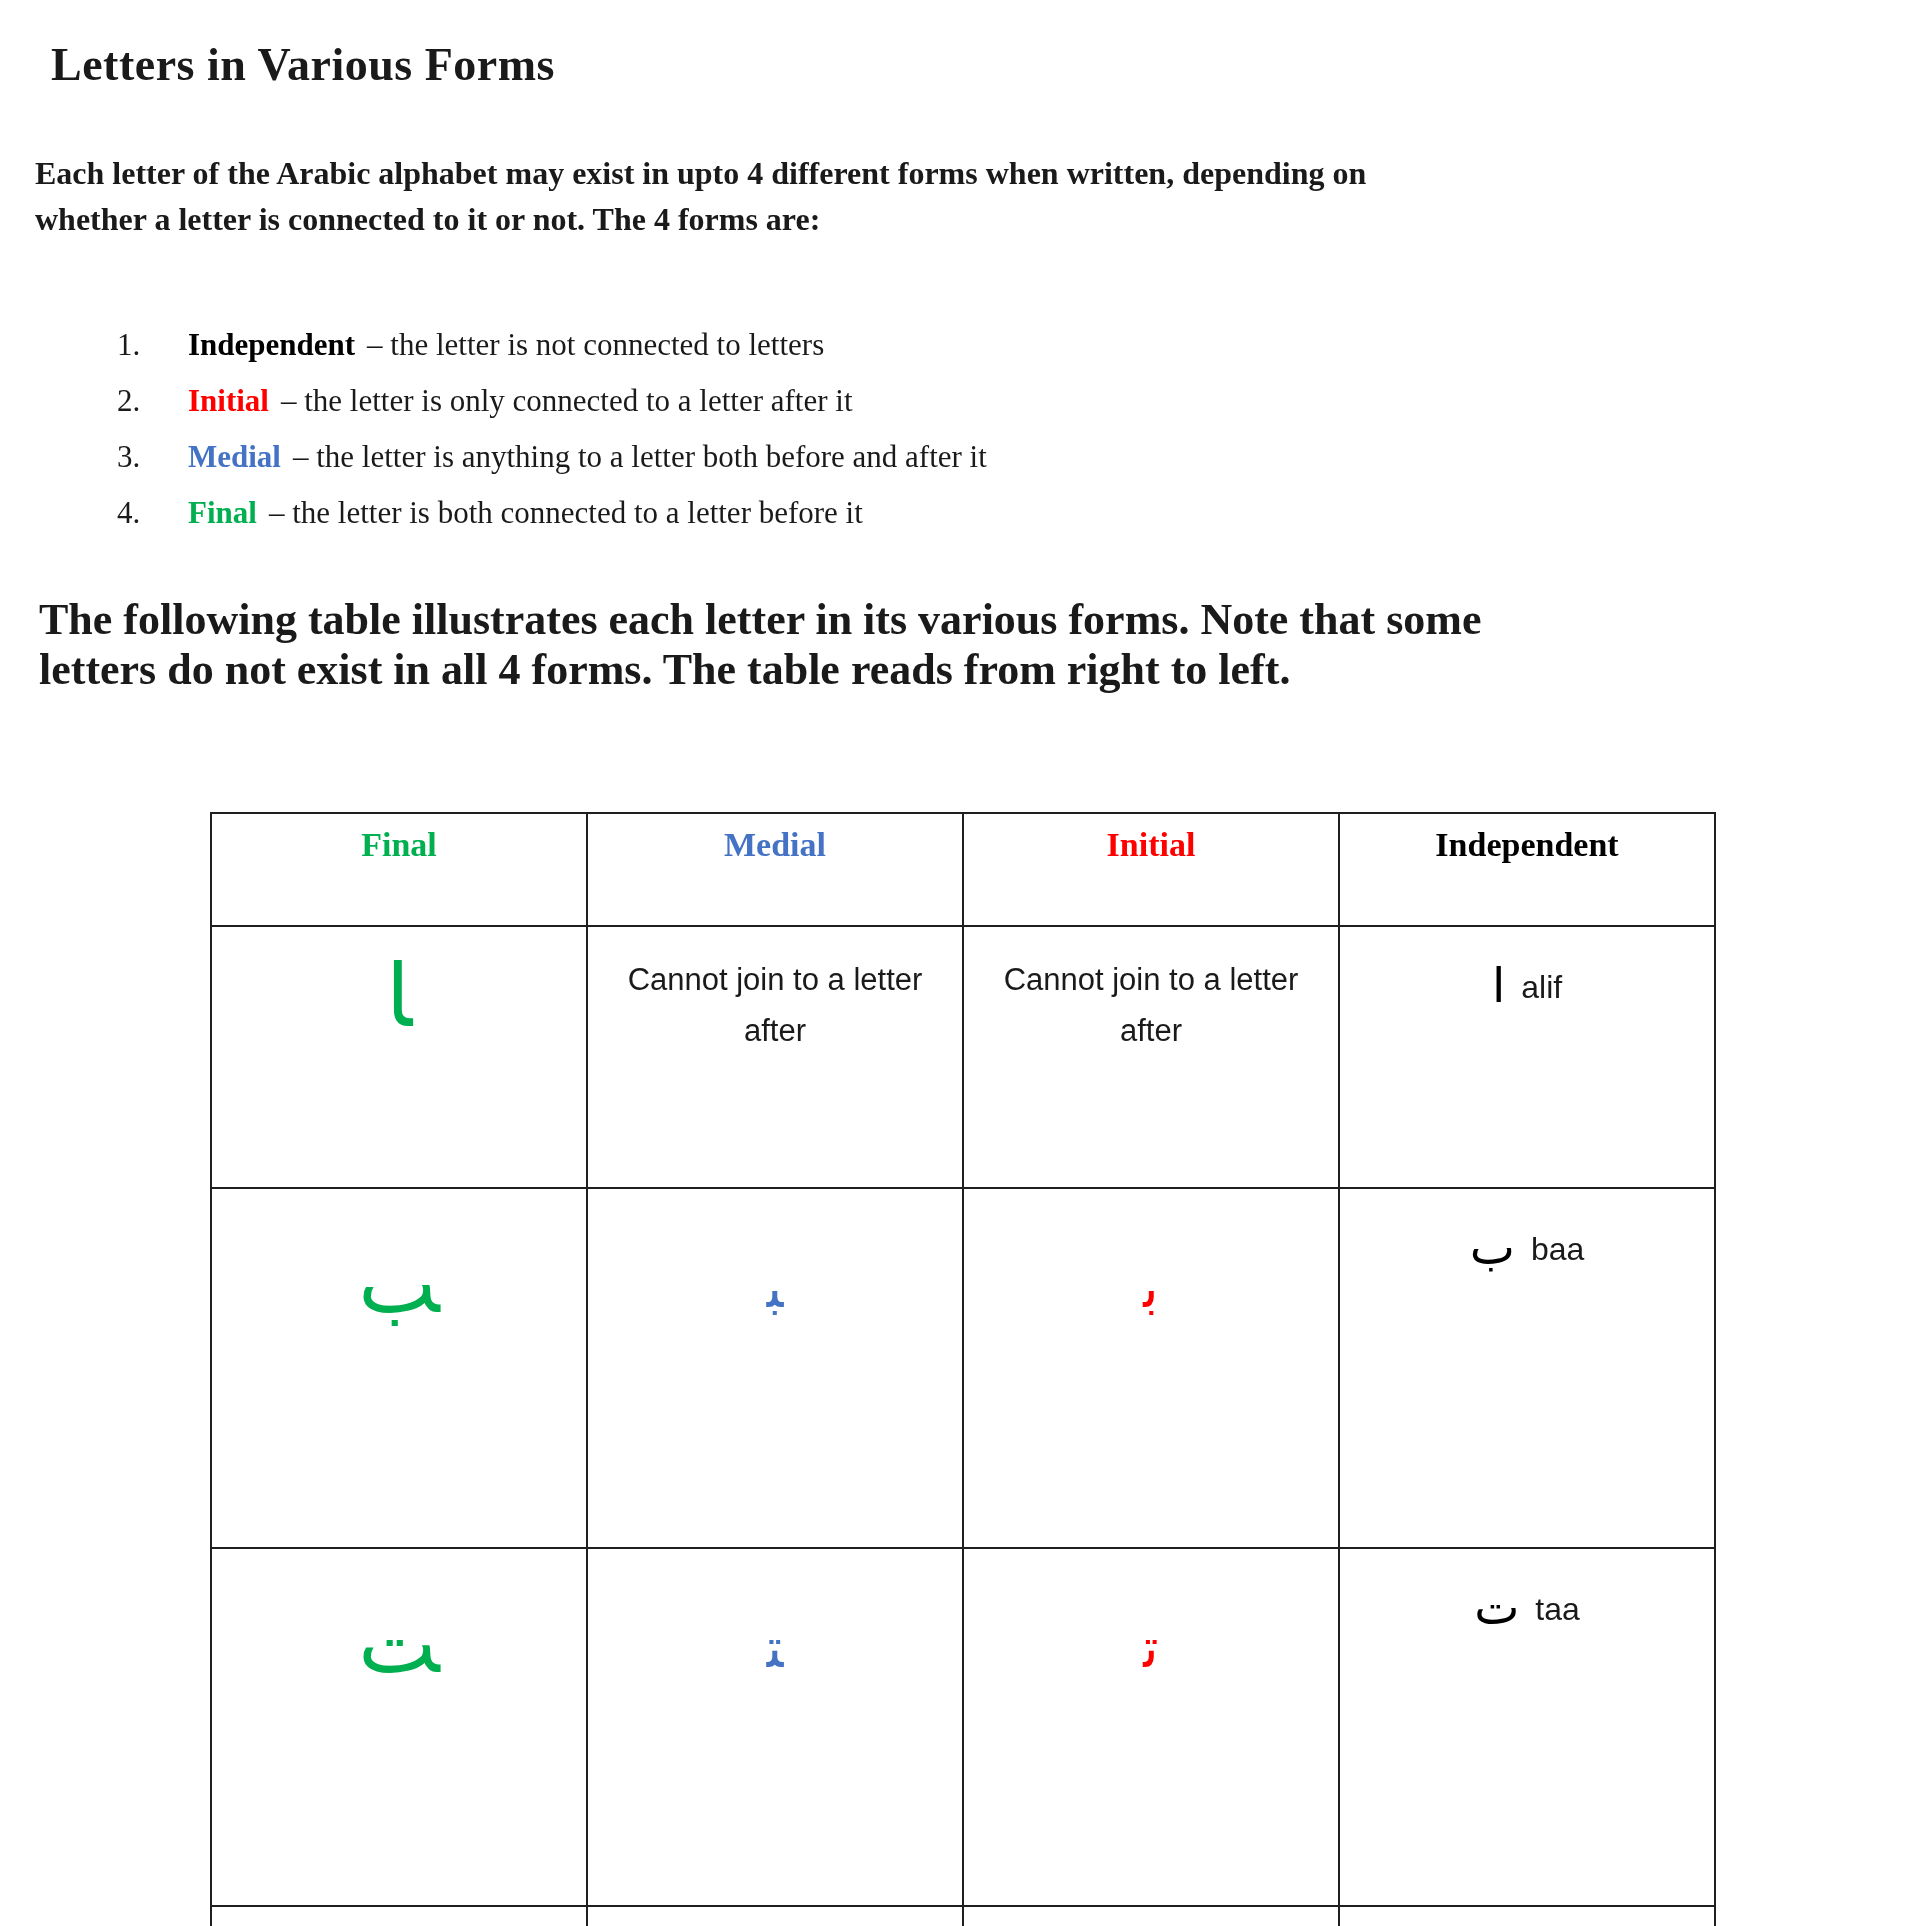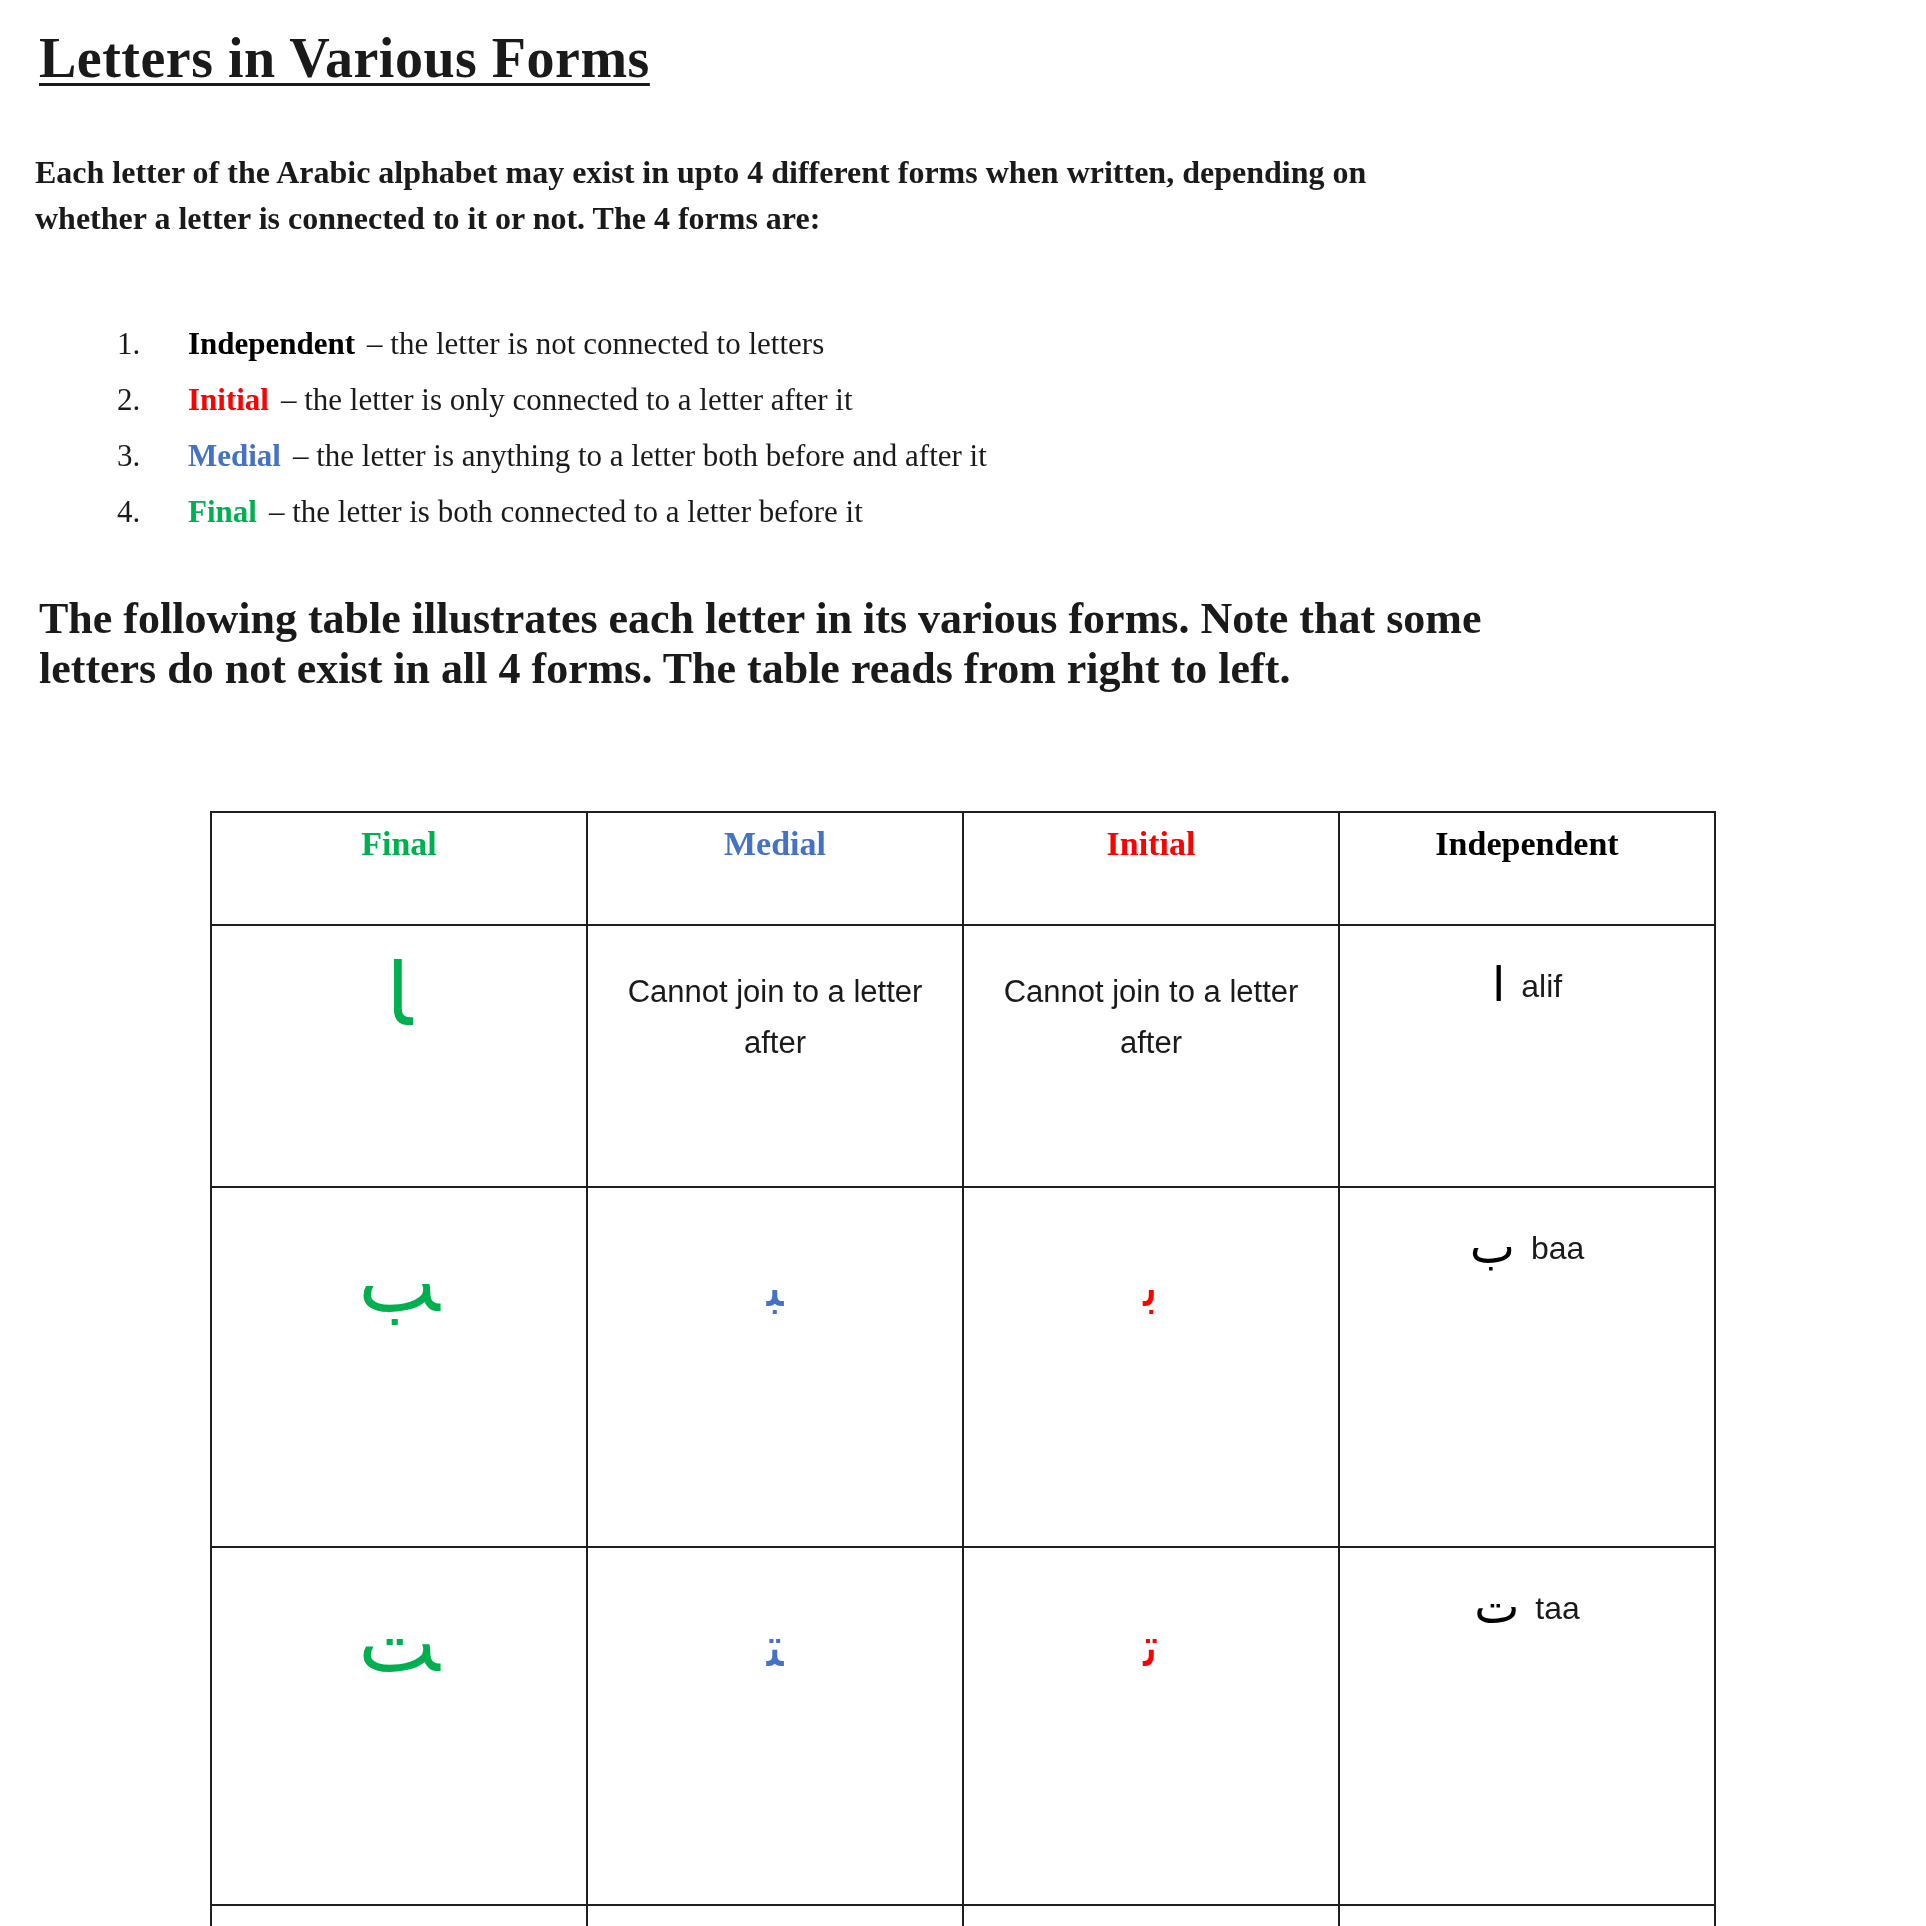--- a/index.html
+++ b/index.html
@@ -3,23 +3,23 @@
 <meta charset="utf-8">
 <style>
   html,body{margin:0;padding:0;}
   body{
     width:1927px;height:1927px;overflow:hidden;background:#ffffff;
     font-family:"Liberation Serif","DejaVu Serif",serif;color:#1a1a1a;
   }
   .page{padding:22px 0 0 35px;}
 
   .title{
-    font-size:56px;font-weight:bold;text-decoration:underline;
+    font-size:46px;font-weight:bold;
     text-underline-offset:6px;text-decoration-thickness:3px;
-    margin:4px;letter-spacing:0.5px;
+    margin:16px;letter-spacing:0.5px;
   }
   .intro{
     font-size:32px;font-weight:bold;line-height:46px;
     max-width:1445px;margin:59px 0 0 0;
   }
   .forms-list{
     list-style:none;margin:75px 0 0 0;padding:0 0 0 82px;
     font-size:31px;
   }
   .forms-list li{
@@ -66,21 +66,21 @@
   tr.row-alif .glyph.final{font-size:87px;padding-top:24px;}
   .glyph.medial{color:var(--medial-blue);font-size:55px;padding-top:71px;}
   .glyph.initial{color:var(--initial-red);font-size:55px;padding-top:71px;}
 
   .cannot{
     font-family:"Liberation Sans","DejaVu Sans",sans-serif;
     font-size:31px;color:#1a1a1a;
   }
   .cannot .cannot-text{
     display:block;max-width:309px;margin:0 auto;
-    padding-top:40px;line-height:51px;
+    padding-top:27px;line-height:51px;
   }
   .indep{padding-top:34px !important;}
   .indep-wrap{
     display:inline-flex;align-items:center;gap:16px;
   }
   .ar-letter{
     font-family:"DejaVu Sans",sans-serif;font-size:48px;line-height:1;
     color:#000000;
   }
   .letter-label{

